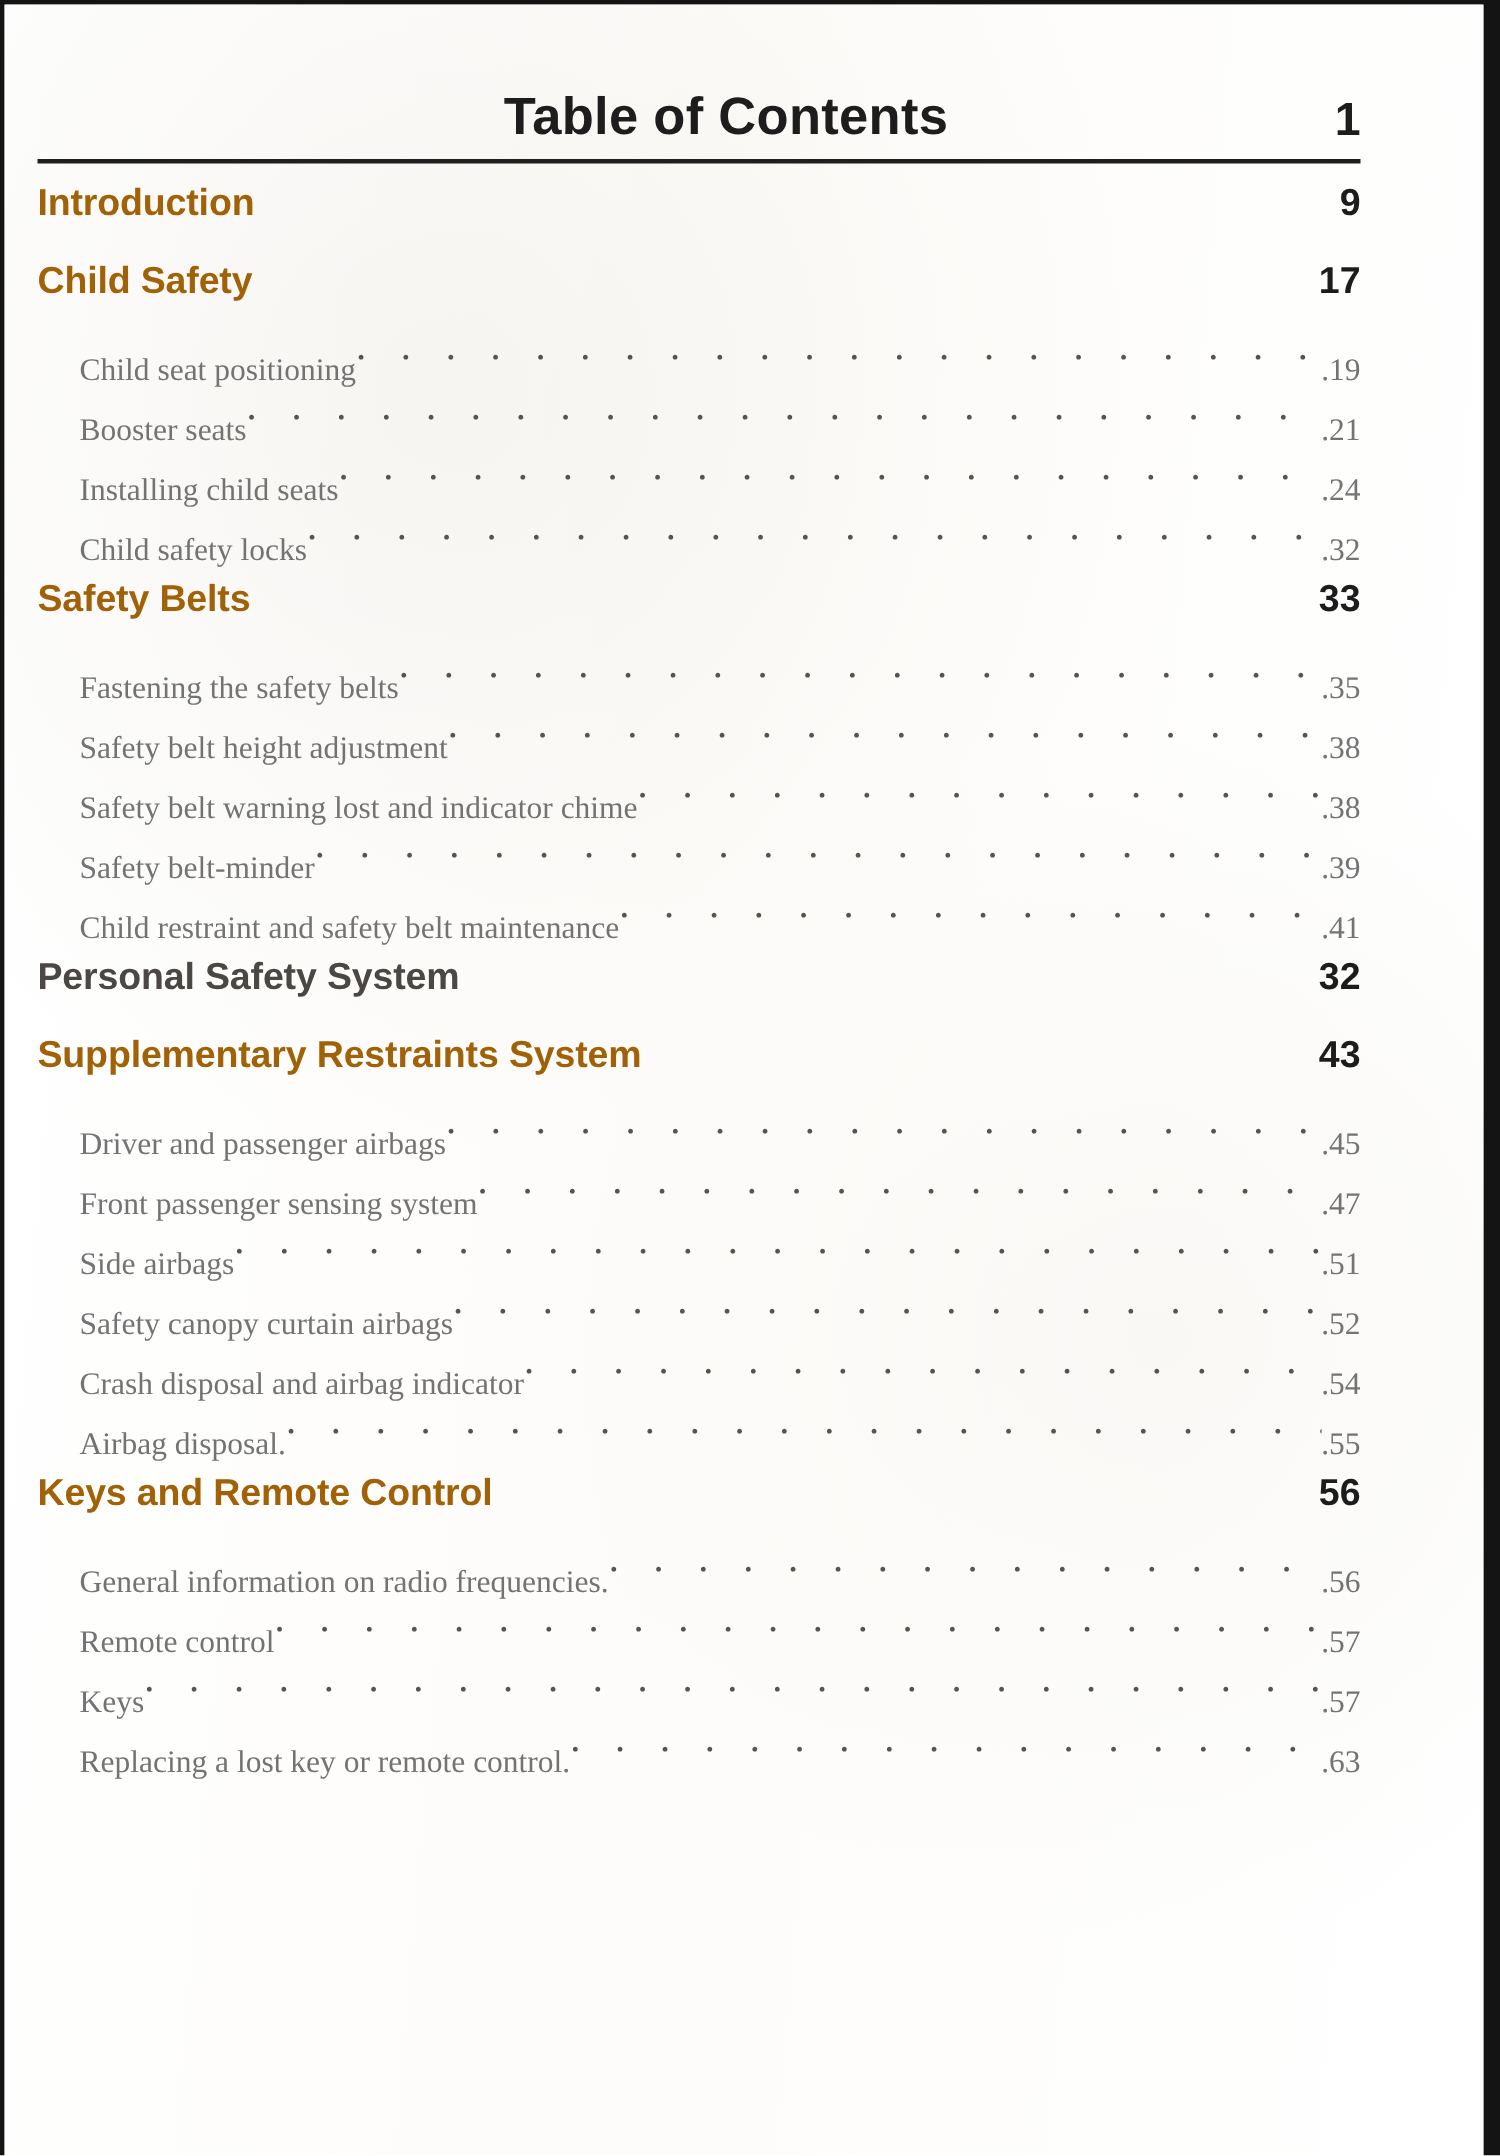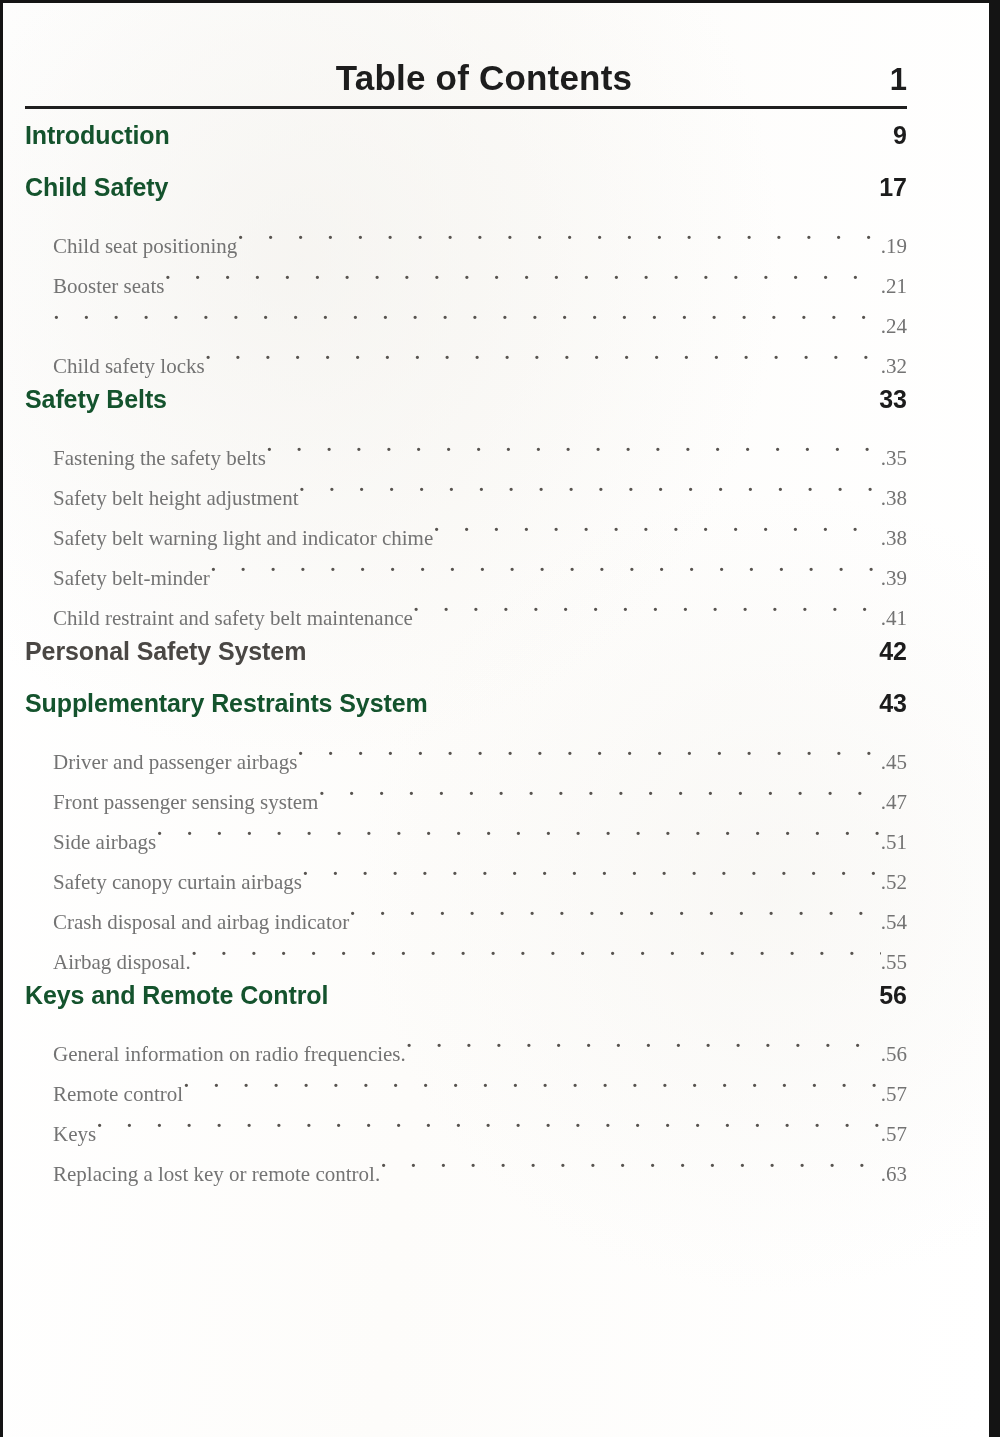--- a/index.html
+++ b/index.html
@@ -85,21 +85,21 @@
 
   .section-head {
     position: relative;
     display: flex;
     align-items: baseline;
     height: 52px;
   }
   .section-title {
     font-size: 25px;
     font-weight: bold;
-    color: #14532d;
+    color: #a16207;
     letter-spacing: -0.1px;
     line-height: 52px;
   }
   .section-title.faded {
     color: #4a4744;
   }
   .section-page {
     position: absolute;
     right: 0;
     font-size: 25px;
@@ -186,20 +186,21 @@
               <span class="entry-label">Child seat positioning</span>
               <span class="entry-leader"></span>
               <span class="entry-page">.19</span>
             </li>
             <li class="entry">
               <span class="entry-label">Booster seats</span>
               <span class="entry-leader"></span>
               <span class="entry-page">.21</span>
             </li>
             <li class="entry">
+              <span class="entry-label">Installing child seats</span>
               <span class="entry-leader"></span>
               <span class="entry-page">.24</span>
             </li>
             <li class="entry">
               <span class="entry-label">Child safety locks</span>
               <span class="entry-leader"></span>
               <span class="entry-page">.32</span>
             </li>
           </ul>
         </div>
@@ -213,40 +214,40 @@
               <span class="entry-label">Fastening the safety belts</span>
               <span class="entry-leader"></span>
               <span class="entry-page">.35</span>
             </li>
             <li class="entry">
               <span class="entry-label">Safety belt height adjustment</span>
               <span class="entry-leader"></span>
               <span class="entry-page">.38</span>
             </li>
             <li class="entry">
-              <span class="entry-label">Safety belt warning light and indicator chime</span>
+              <span class="entry-label">Safety belt warning lost and indicator chime</span>
               <span class="entry-leader"></span>
               <span class="entry-page">.38</span>
             </li>
             <li class="entry">
               <span class="entry-label">Safety belt-minder</span>
               <span class="entry-leader"></span>
               <span class="entry-page">.39</span>
             </li>
             <li class="entry">
               <span class="entry-label">Child restraint and safety belt maintenance</span>
               <span class="entry-leader"></span>
               <span class="entry-page">.41</span>
             </li>
           </ul>
         </div>
         <div class="section">
           <div class="section-head">
             <div class="section-title faded">Personal Safety System</div>
-            <div class="section-page">42</div>
+            <div class="section-page">32</div>
           </div>
         </div>
         <div class="section">
           <div class="section-head">
             <div class="section-title">Supplementary Restraints System</div>
             <div class="section-page">43</div>
           </div>
           <ul class="entries">
             <li class="entry">
               <span class="entry-label">Driver and passenger airbags</span>

